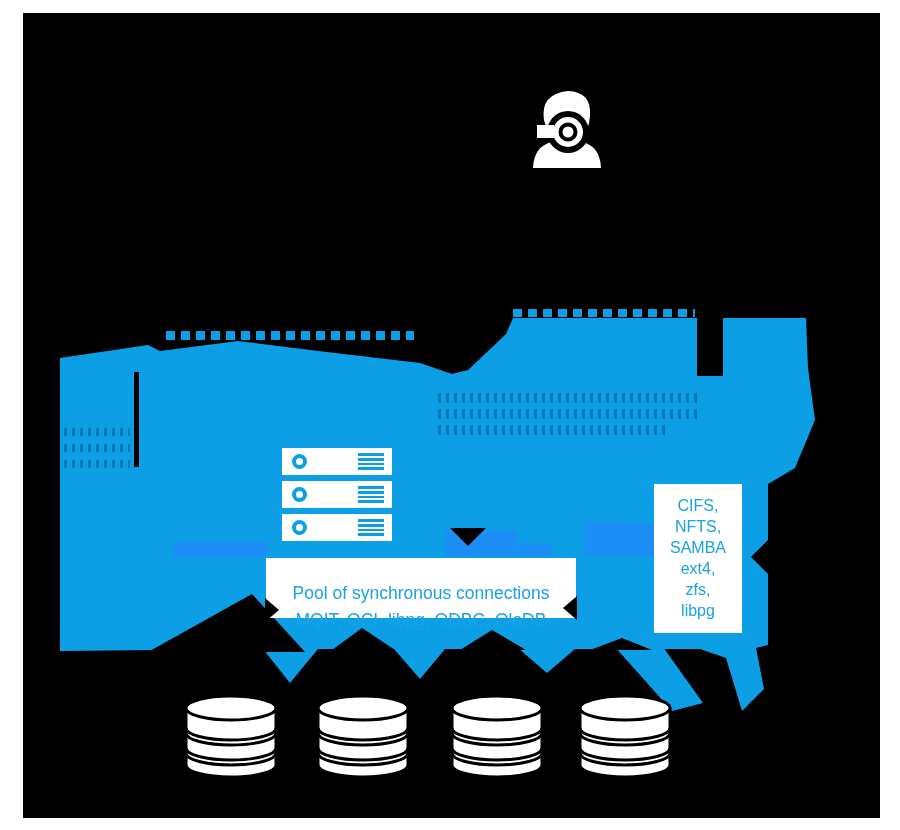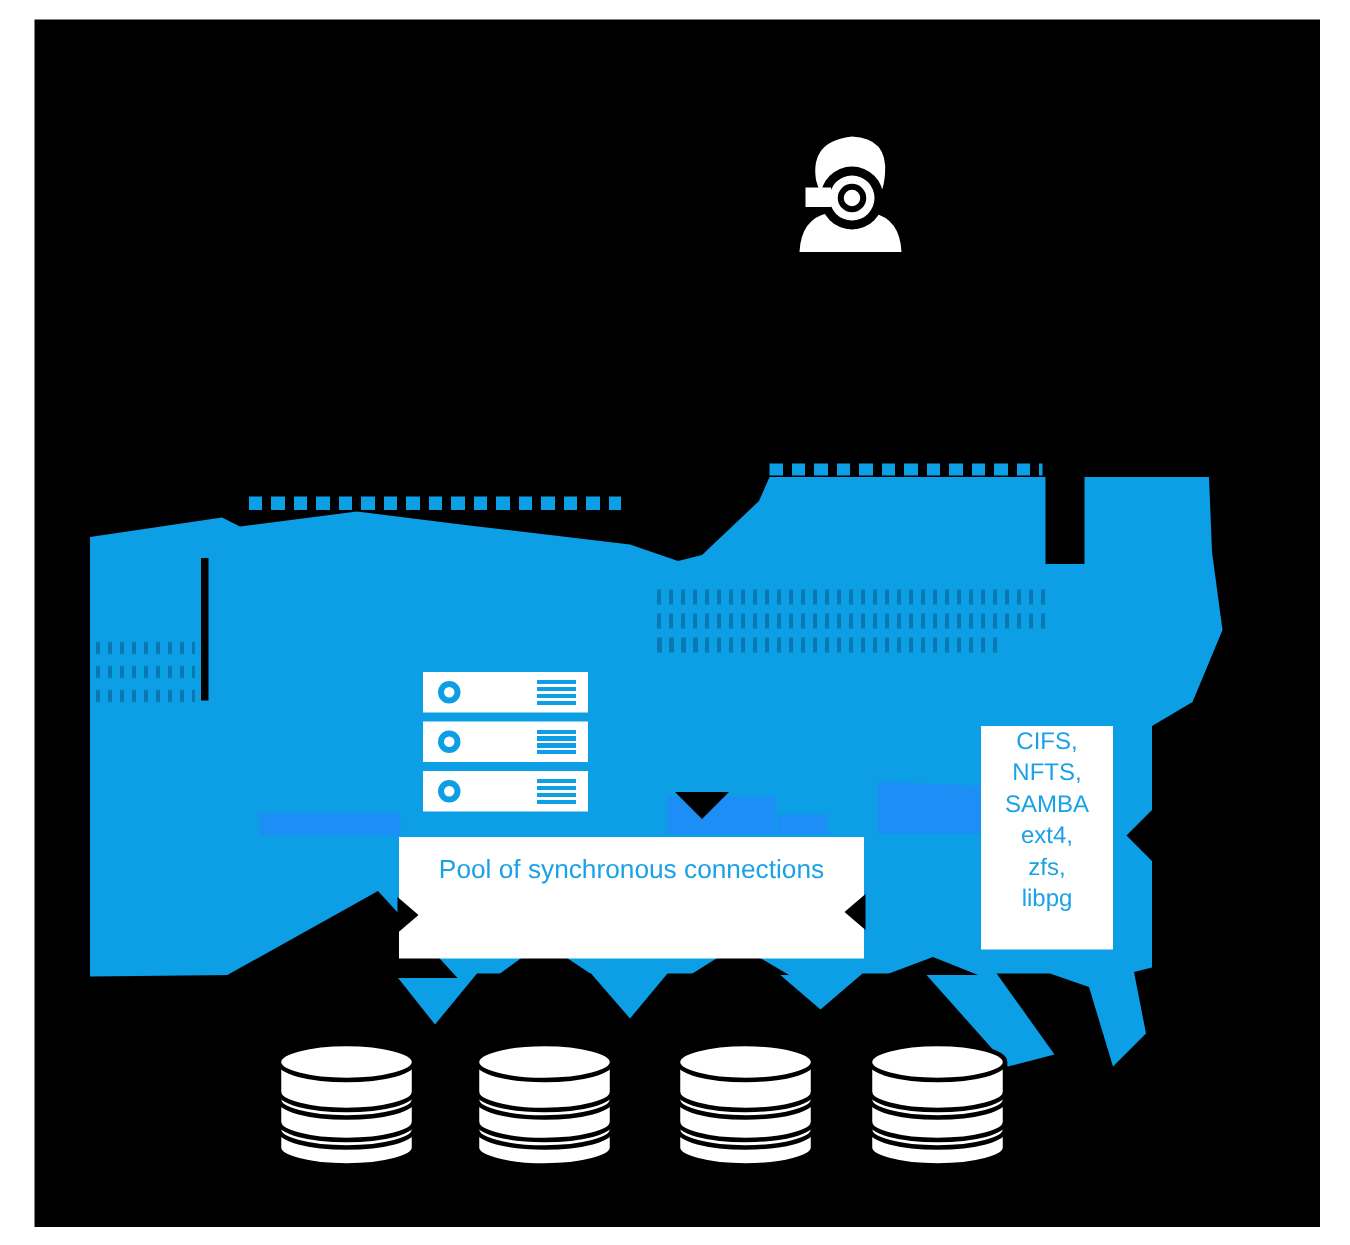--- a/index.html
+++ b/index.html
@@ -11,22 +11,22 @@
     background:repeating-linear-gradient(90deg,#0c9fe5 0 9px,transparent 9px 15px);}
   .smudge{position:absolute;z-index:3;opacity:.32;
     background:repeating-linear-gradient(90deg,rgba(0,25,55,.9) 0 3px,transparent 3px 8px);}
   .person{position:absolute;left:528px;top:86px;width:78px;height:84px;z-index:4;}
   .server{position:absolute;left:282px;width:110px;height:27px;background:#fff;z-index:4;}
   .server .dot{position:absolute;left:10px;top:6px;width:15px;height:15px;border-radius:50%;
     border:4.5px solid #0c9fe5;box-sizing:border-box;background:#fff;}
   .server .lines{position:absolute;right:8px;top:5px;width:26px;height:17px;
     background:repeating-linear-gradient(0deg,#0c9fe5 0 2.8px,transparent 2.8px 4.6px);}
   .wbox{position:absolute;background:#fff;z-index:4;color:#1ba1e6;text-align:center;}
-  .pool-box{left:266px;top:558px;width:310px;height:81px;font-size:17.5px;line-height:27px;padding-top:8px;box-sizing:border-box;}
-  .fs-box{left:654px;top:484px;width:88px;height:149px;font-size:16px;line-height:21px;padding-top:0;box-sizing:border-box;}
+  .pool-box{left:266px;top:558px;width:310px;height:60px;font-size:17.5px;line-height:27px;padding-top:22px;box-sizing:border-box;}
+  .fs-box{left:654px;top:484px;width:88px;height:149px;font-size:16px;line-height:21px;padding-top:11px;box-sizing:border-box;}
   .arrow-tip{position:absolute;width:0;height:0;z-index:5;}
   .arrow-tip.left{left:-1px;top:40px;border-top:12px solid transparent;border-bottom:12px solid transparent;border-left:14px solid #000;}
   .arrow-tip.right{right:-1px;top:38px;border-top:12px solid transparent;border-bottom:12px solid transparent;border-right:14px solid #000;}
   .db{position:absolute;top:691px;width:96px;height:92px;z-index:4;}
 </style>
 </head>
 <body>
 
 <div class="canvas">
 
@@ -90,20 +90,21 @@
     <div class="server" style="top:514px;">
       <span class="dot"></span>
       <span class="lines"></span>
     </div>
   </div>
 
   <div class="wbox pool-box">
     <div class="arrow-tip left"></div>
     <div class="arrow-tip right"></div>
     <div>Pool of synchronous connections</div>
+    <div>MQIT, OCI, libpg, ODBC, OleDB</div>
   </div>
 
   <div class="wbox fs-box">
     <div>CIFS,</div>
     <div>NFTS,</div>
     <div>SAMBA</div>
     <div>ext4,</div>
     <div>zfs,</div>
     <div>libpg</div>
   </div>

